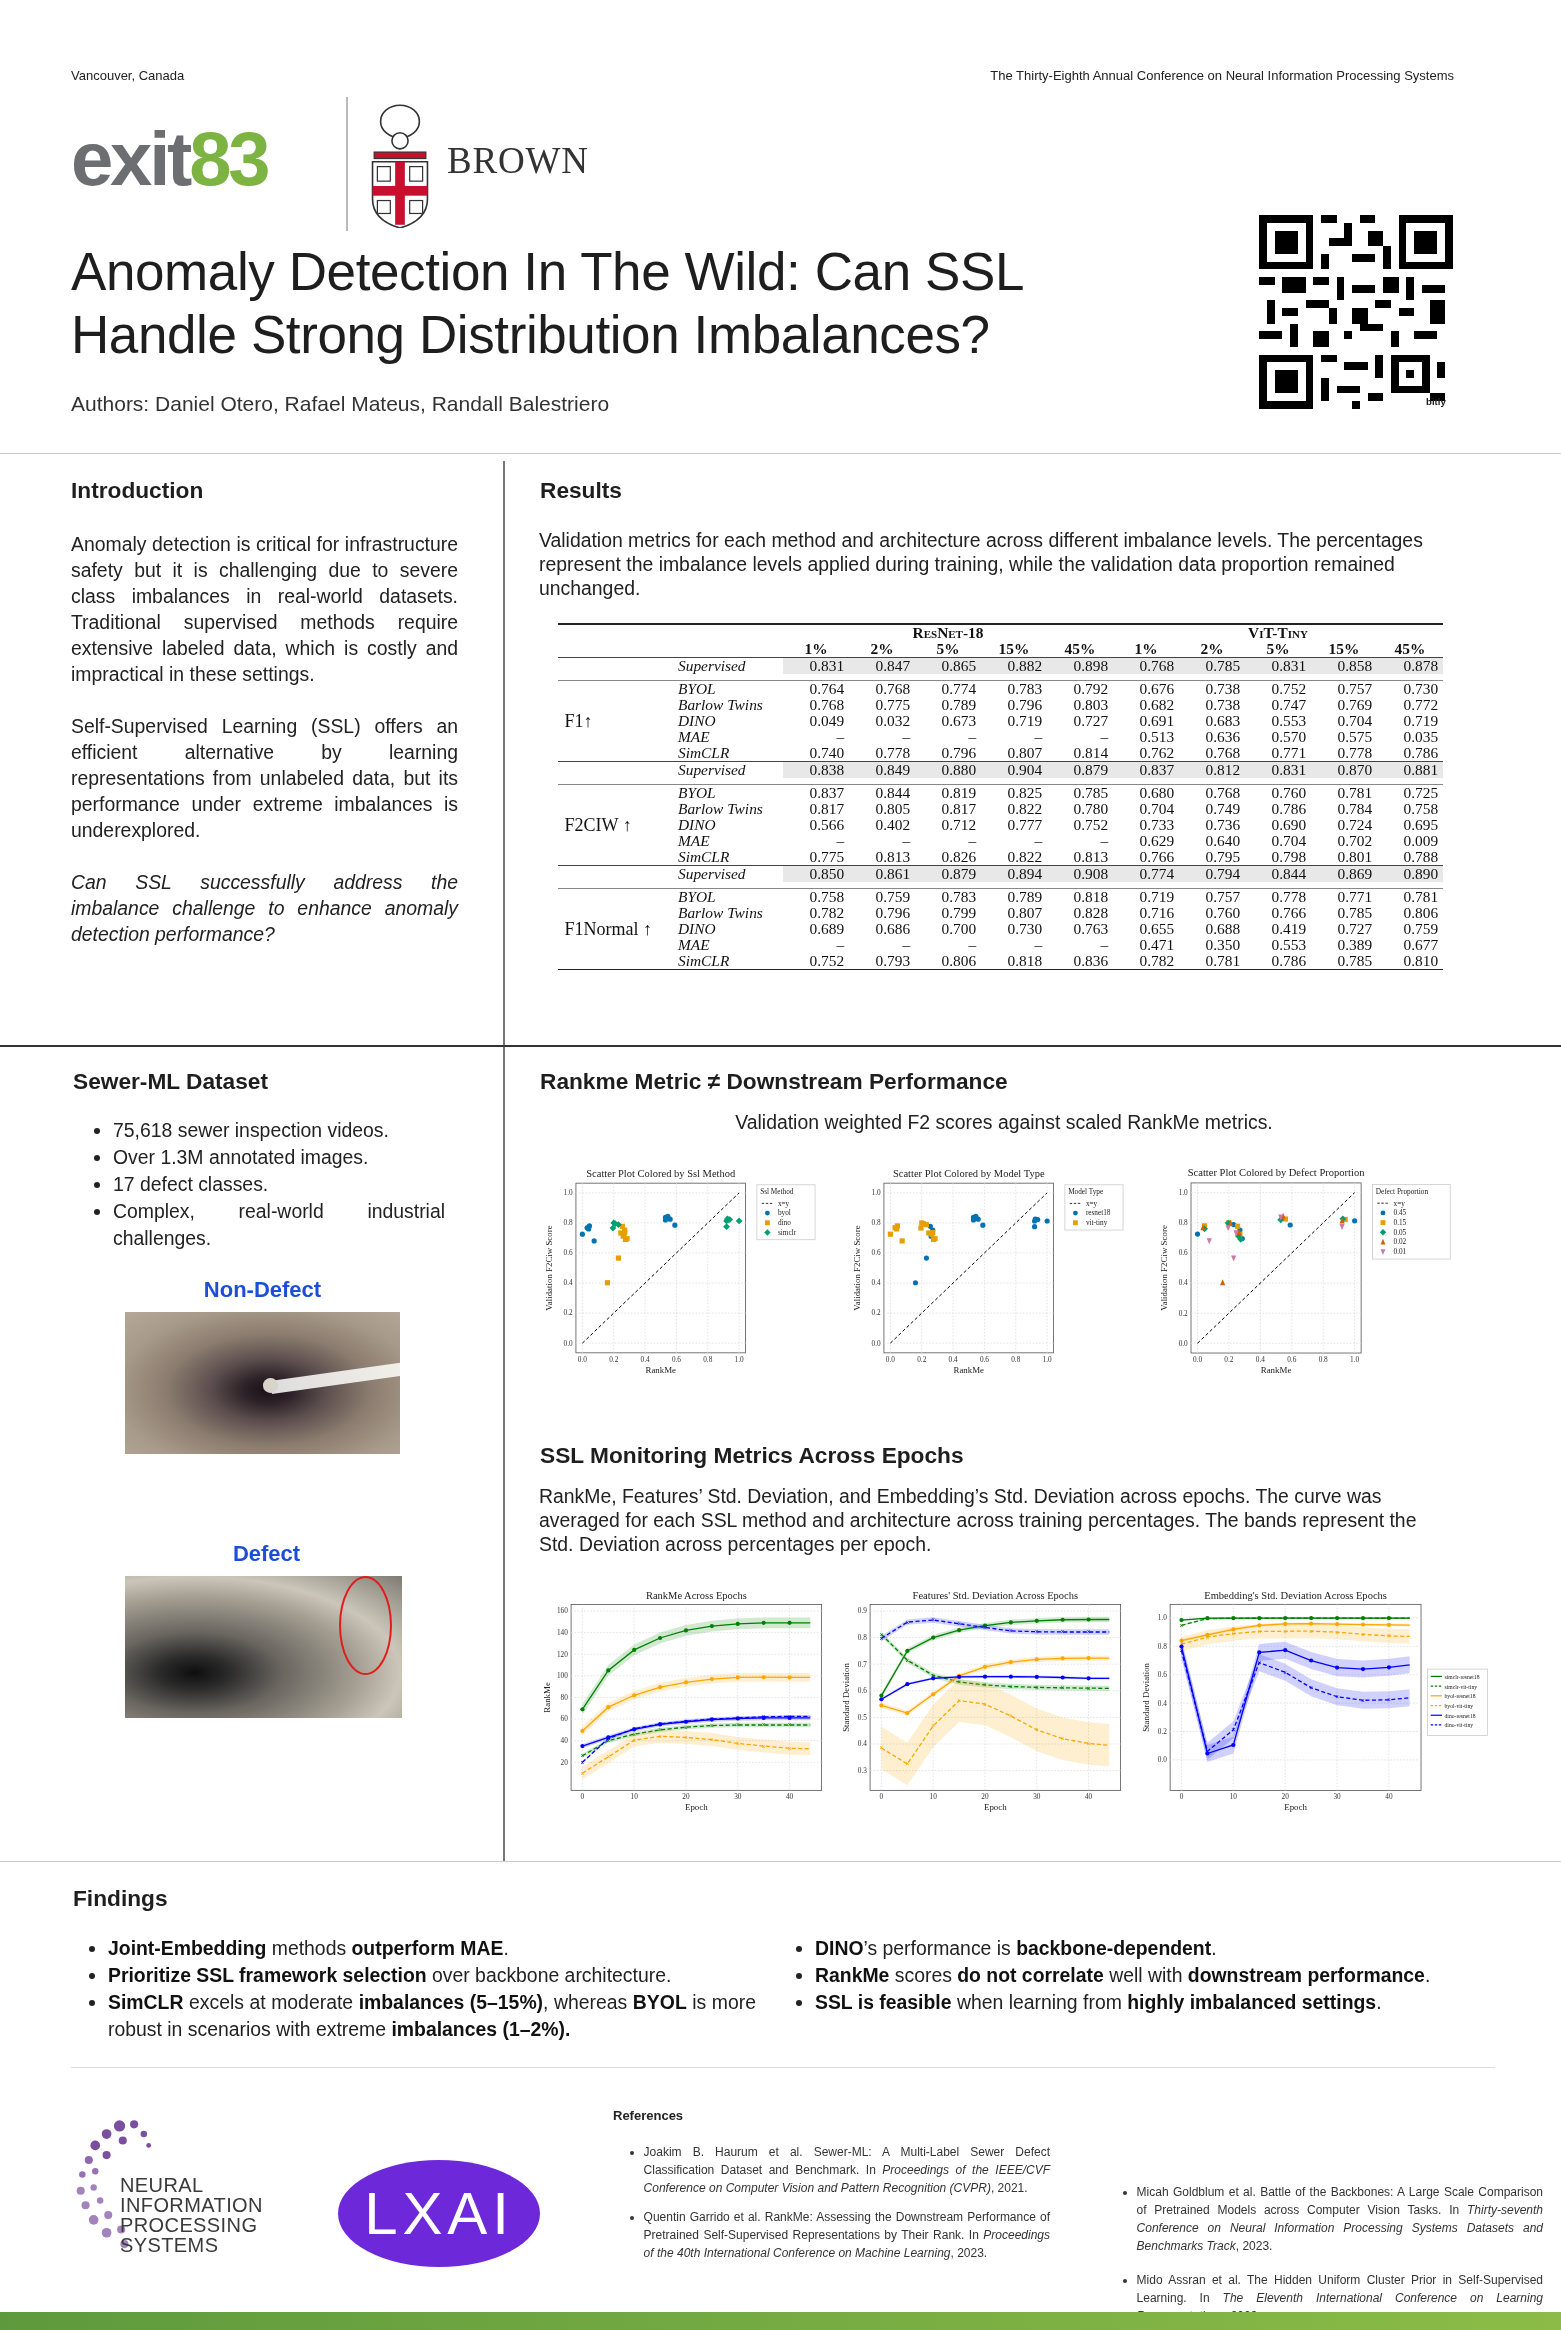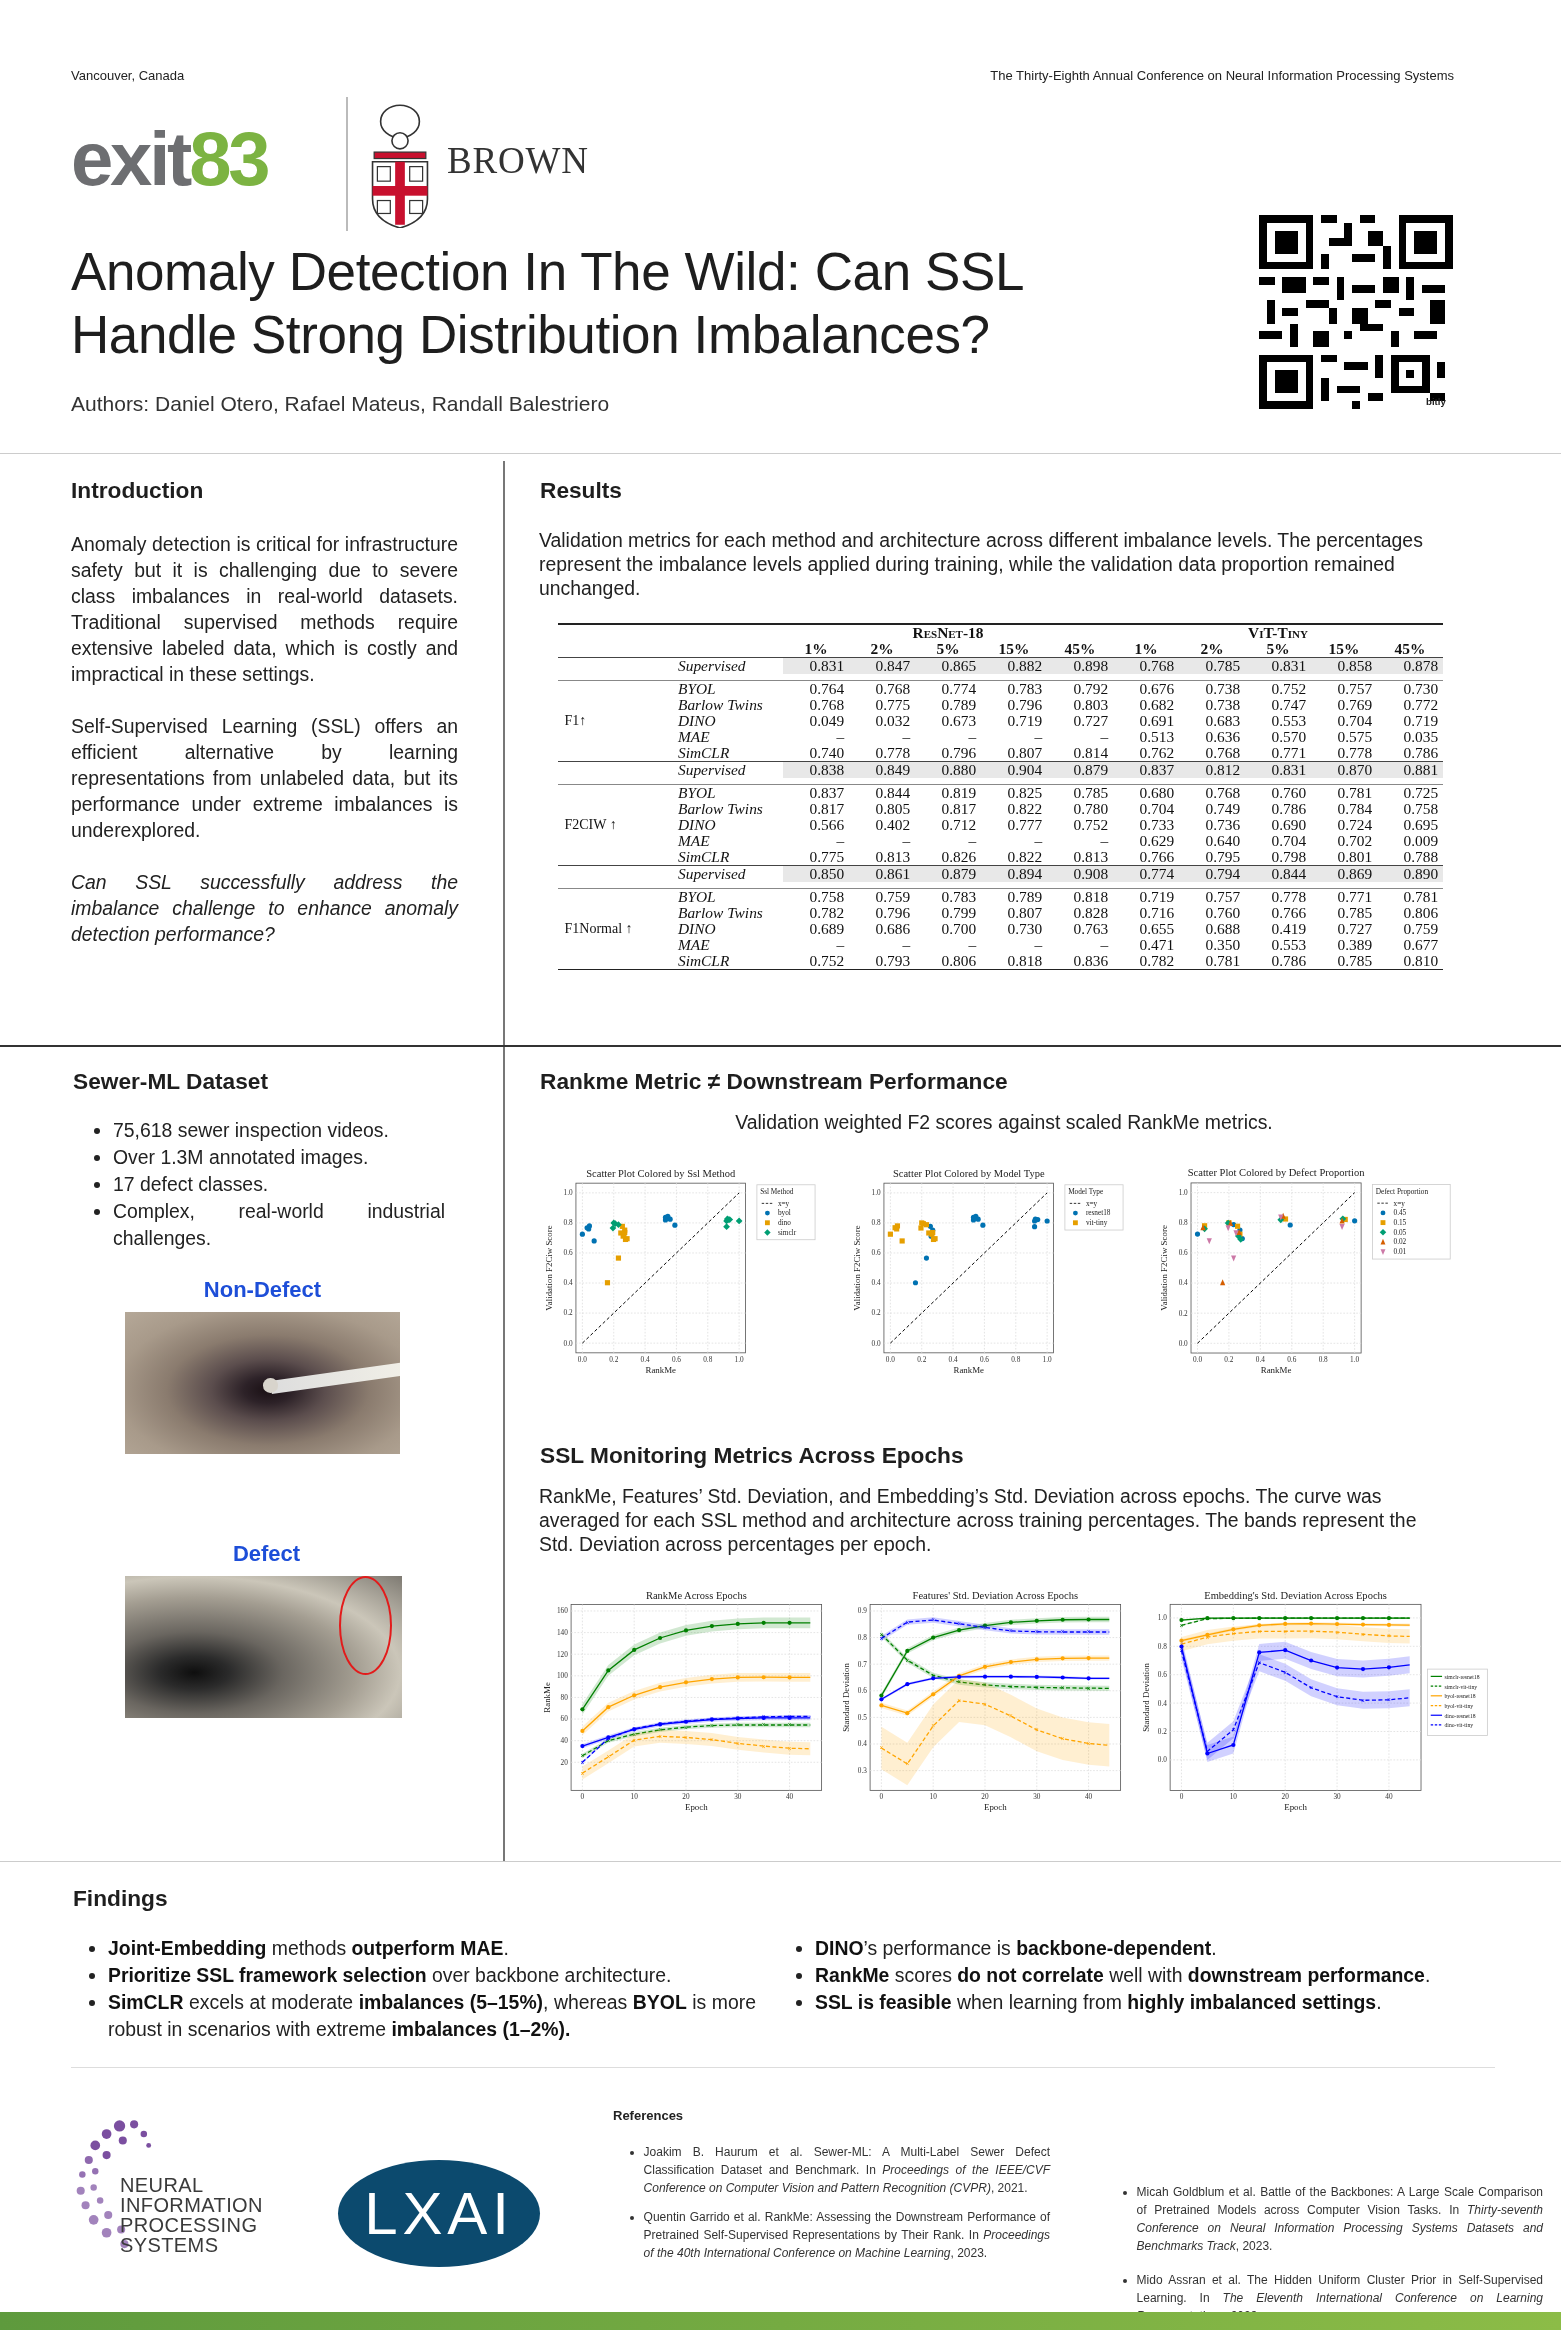--- a/index.html
+++ b/index.html
@@ -27,21 +27,21 @@
   .body-text { font-size: 19.4px; line-height: 26px; color: #222; text-align: justify; }
   .intro-text p { margin-bottom: 26px; }
   .intro-text p.q { font-style: italic; }
 
   .desc { font-size: 19.4px; line-height: 24px; color: #222; }
 
   table.res { border-collapse: collapse; font-family: "Liberation Serif", "DejaVu Serif", serif; font-size: 15.4px; color: #111; }
   table.res td, table.res th { padding: 0 4.9px; text-align: right; height: 16px; line-height: 16px; }
   table.res th { font-weight: bold; }
   table.res td.m { font-style: italic; text-align: left; padding-left: 8px; }
-  table.res td.metric { text-align: left; padding-left: 6.5px; font-size: 14px; }
+  table.res td.metric { text-align: left; padding-left: 6.5px; font-size: 18px; }
   tr.sup td { background: #e8e8e8; }
   tr.sup td.m, tr.sup td.metric { background: #fff; }
 
   .sewer-list { font-size: 19.4px; line-height: 27px; color: #222; }
   .sewer-list li { margin-left: 24px; text-align: justify; }
   .img-label { font-size: 22px; font-weight: bold; color: #1d4ed8; text-align: center; }
 
   .findings { font-size: 19.4px; line-height: 27px; color: #222; }
   .findings li { margin-left: 24px; margin-bottom: 0; text-align: justify; }
   .findings b { font-weight: bold; color: #111; }
@@ -1043,21 +1043,21 @@
         <circle cx="62" cy="140" r="5" opacity="0.7"></circle>
         <circle cx="66" cy="158" r="5" opacity="0.7"></circle>
     </g>
   </svg>
   <div class="abs" style="left:120px;top:2175px;font-size:20px;line-height:20px;color:#3a3a3a;letter-spacing:0.4px;">
     <div>NEURAL</div>
     <div>INFORMATION</div>
     <div>PROCESSING</div>
     <div>SYSTEMS</div>
   </div>
-  <div class="abs" style="left:338px;top:2160px;width:202px;height:107px;border-radius:50%;background:#0c4a6e;color:#fff;font-size:60px;text-align:center;line-height:107px;letter-spacing:4.9px;font-weight:300;">LXAI</div>
+  <div class="abs" style="left:338px;top:2160px;width:202px;height:107px;border-radius:50%;background:#6d28d9;color:#fff;font-size:60px;text-align:center;line-height:107px;letter-spacing:4.9px;font-weight:300;">LXAI</div>
 
   <div class="abs refs-title" style="left:613px;top:2108px;">References</div>
   <ul class="abs refs" id="refs-left" style="left:629px;top:2143px;width:421px;">
       <li><span>Joakim B. Haurum et al. Sewer-ML: A Multi-Label Sewer Defect Classification Dataset and Benchmark. In </span><i>Proceedings of the IEEE/CVF Conference on Computer Vision and Pattern Recognition (CVPR)</i><span>, 2021.</span></li>
       <li><span>Quentin Garrido et al. RankMe: Assessing the Downstream Performance of Pretrained Self-Supervised Representations by Their Rank. In </span><i>Proceedings of the 40th International Conference on Machine Learning</i><span>, 2023.</span></li>
     </ul>
   <ul class="abs refs" id="refs-right" style="left:1122px;top:2143px;width:421px;margin-top:40px;">
       <li><span>Micah Goldblum et al. Battle of the Backbones: A Large Scale Comparison of Pretrained Models across Computer Vision Tasks. In </span><i>Thirty-seventh Conference on Neural Information Processing Systems Datasets and Benchmarks Track</i><span>, 2023.</span></li>
       <li style="margin-top: 16px;"><span>Mido Assran et al. The Hidden Uniform Cluster Prior in Self-Supervised Learning. In </span><i>The Eleventh International Conference on Learning Representations</i><span>, 2023.</span></li>
     </ul>

